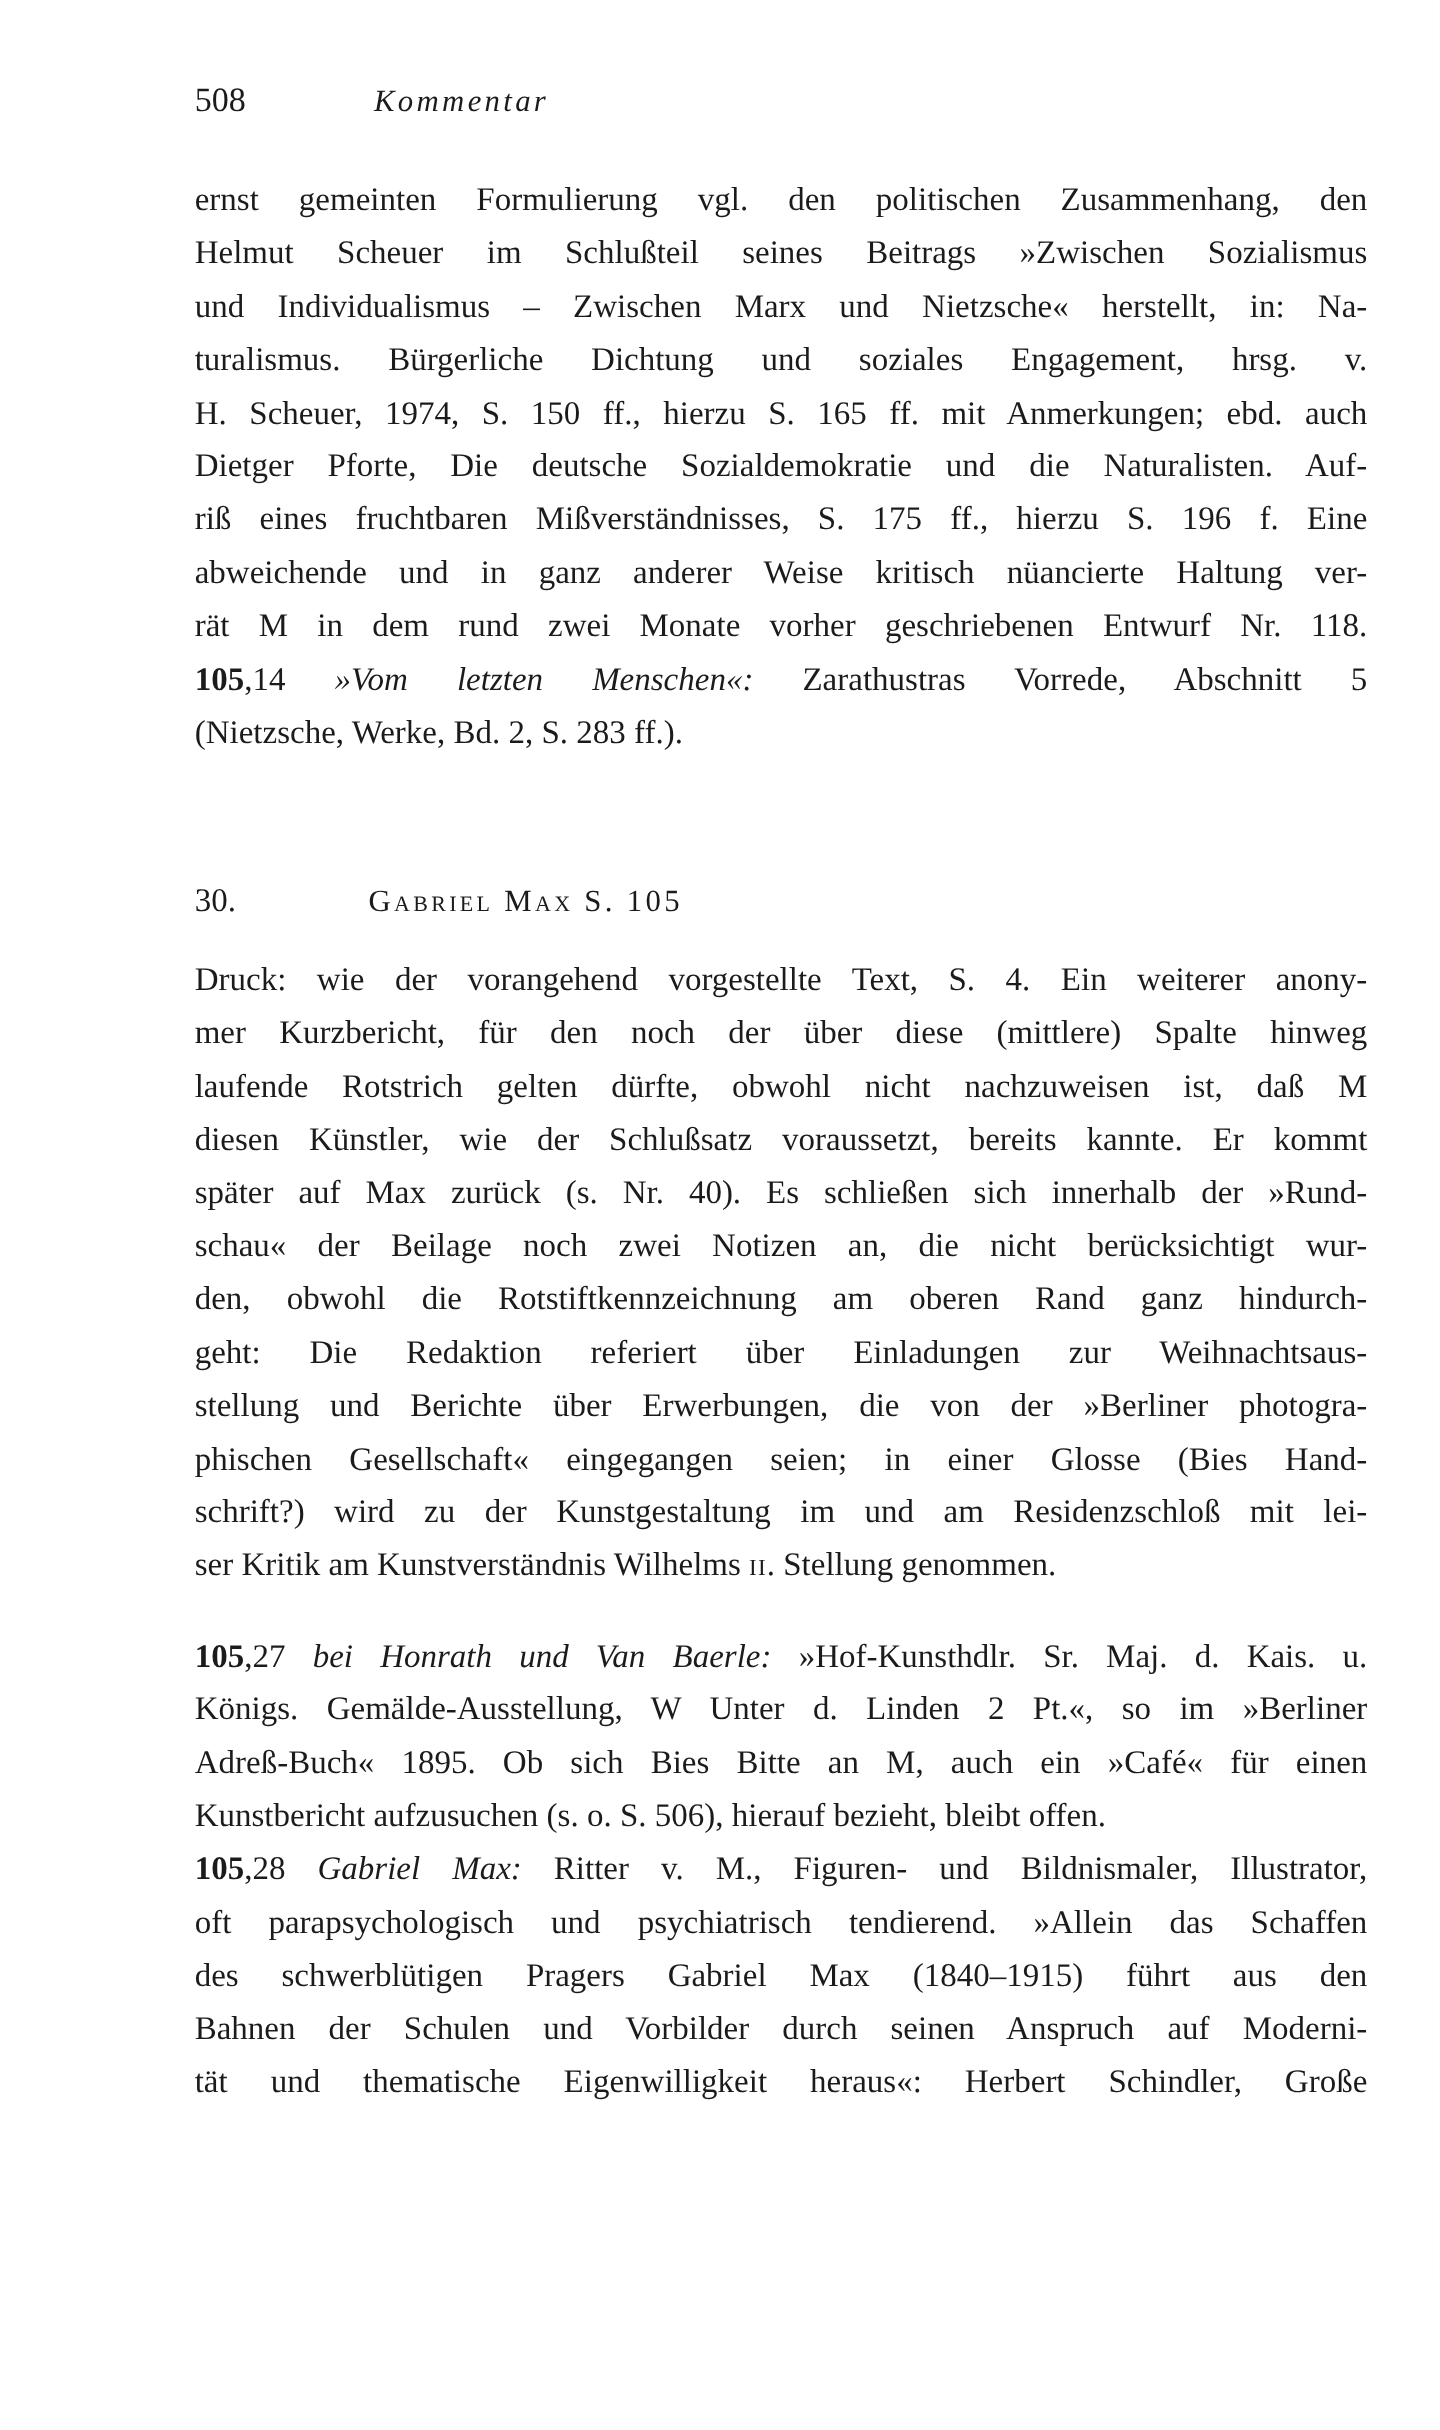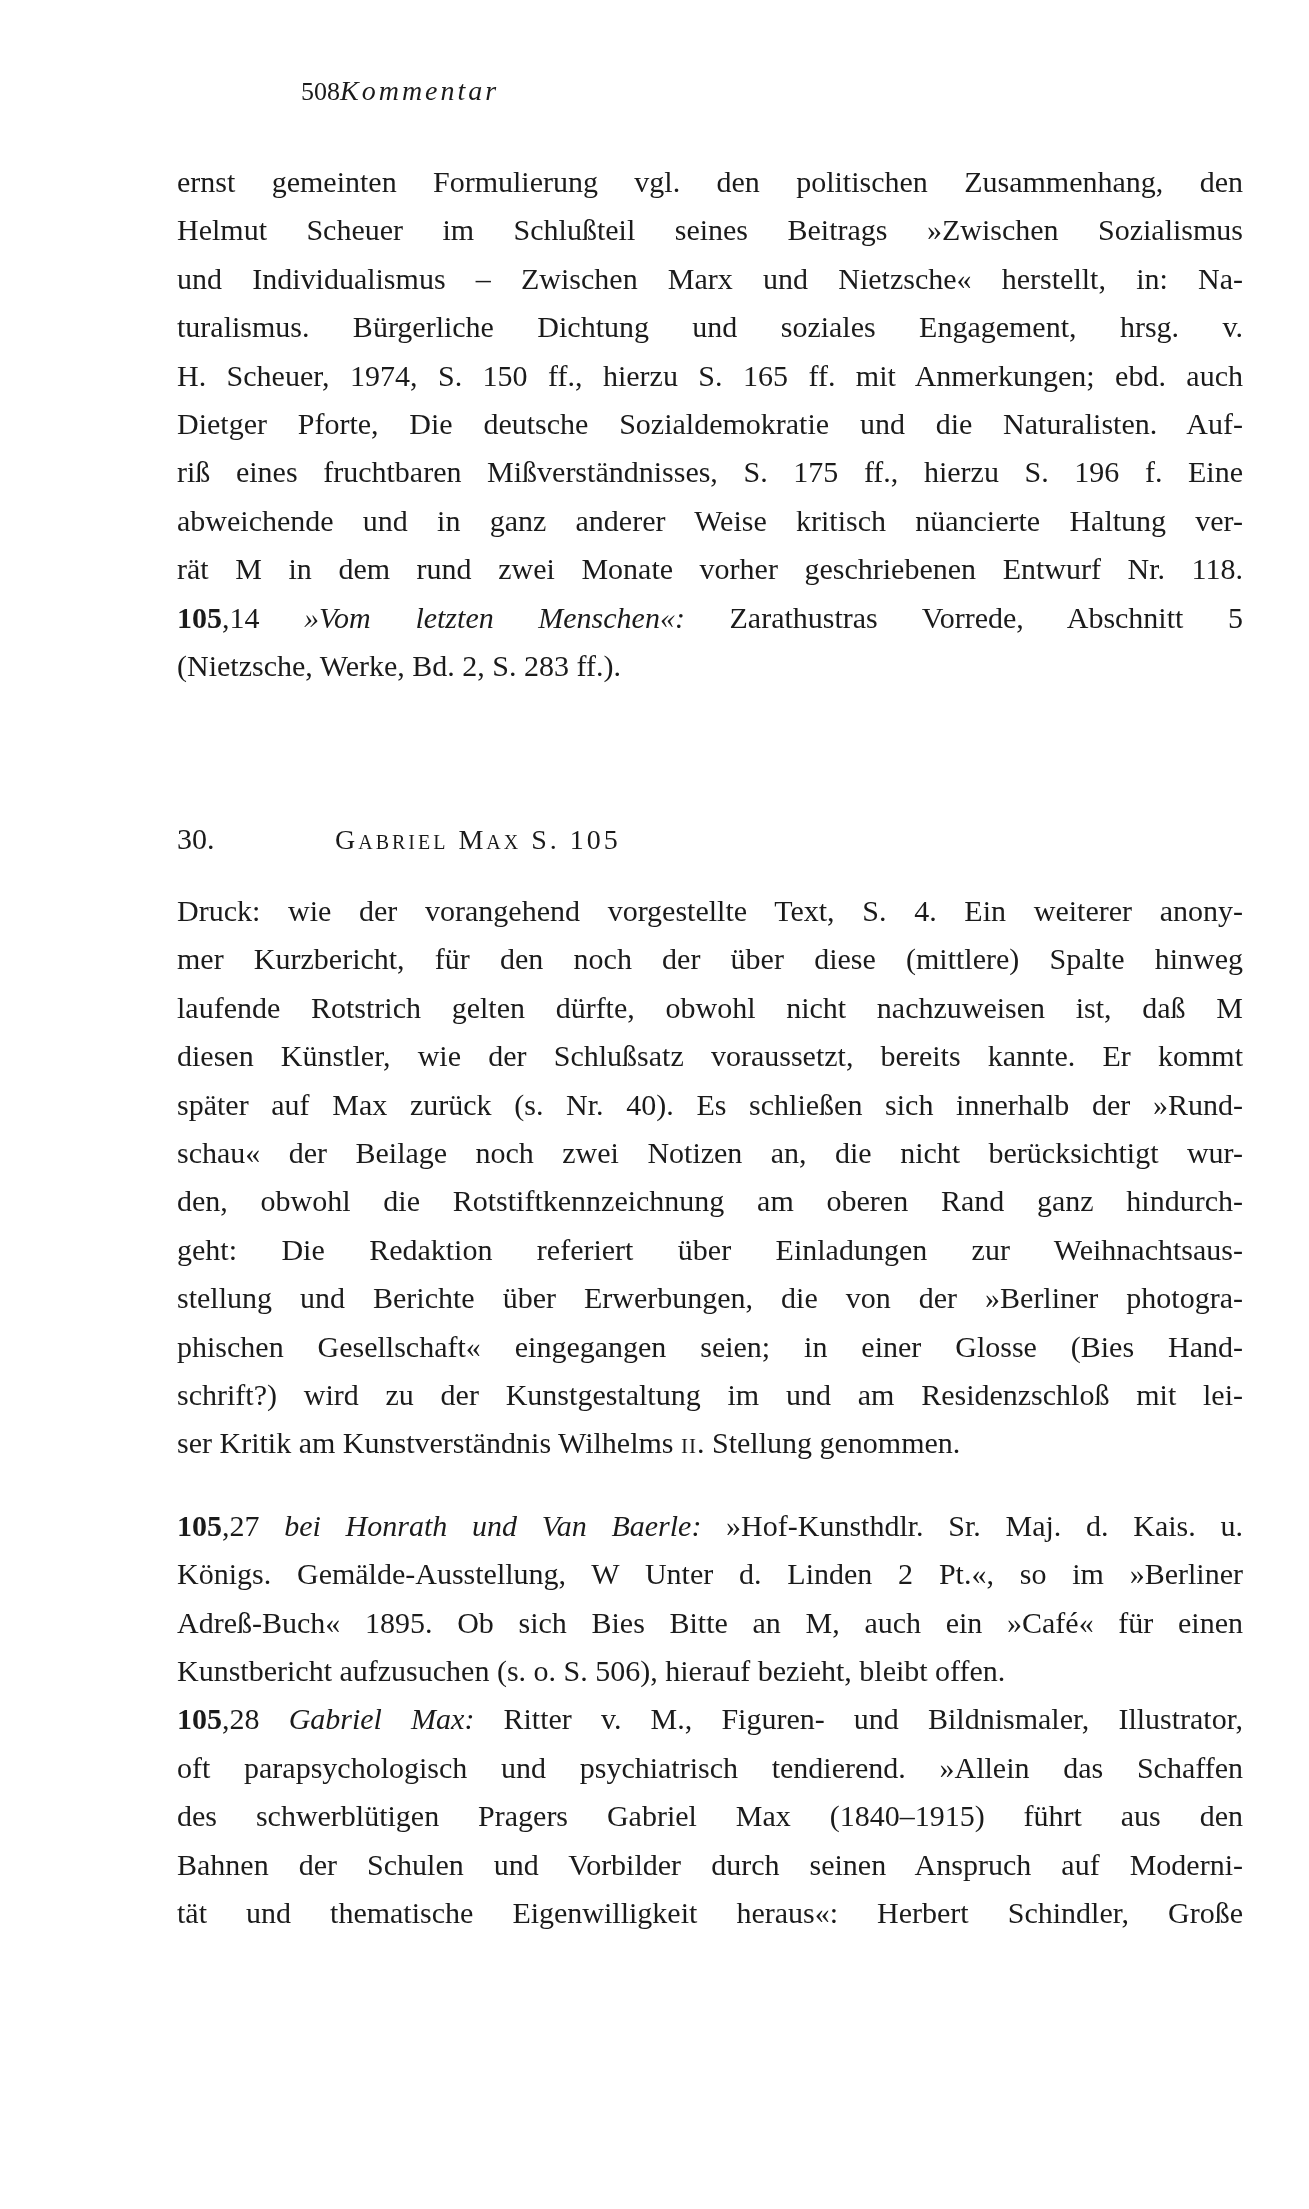--- a/index.html
+++ b/index.html
@@ -16,22 +16,21 @@
     position: absolute;
     top: 72px;
     left: 177px;
     right: 66px;
     line-height: 38px;
     white-space: nowrap;
   }
   .pagenum {
     display: inline-block;
     min-width: 163px;
-    font-size: 26px;
-    text-align: right;
+    font-size: 31px;
   }
   .runhead {
     font-style: italic;
     font-size: 28px;
     letter-spacing: 3px;
   }
   .textblock {
     position: absolute;
     top: 158px;
     left: 177px;
@@ -53,21 +52,20 @@
   .seg-sc { font-variant: small-caps; letter-spacing: 1px; }
   .heading {
     margin: 105px 0 22px 0;
     line-height: 48.4px;
     white-space: nowrap;
   }
   .h-num {
     display: inline-block;
     min-width: 158px;
     font-size: 30px;
-    margin-top: 20px;
   }
   .h-title {
     font-variant: small-caps;
     font-size: 28px;
     letter-spacing: 3px;
   }
 </style>
 </head>
 <body>
 

